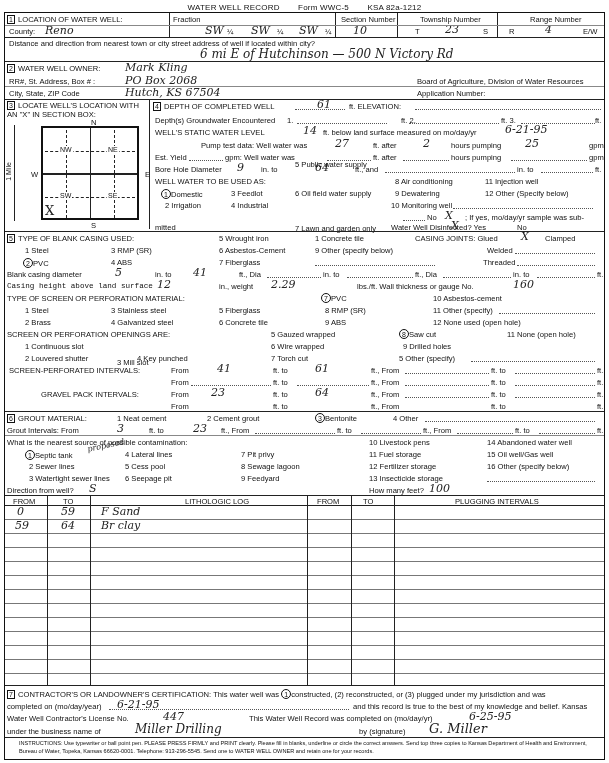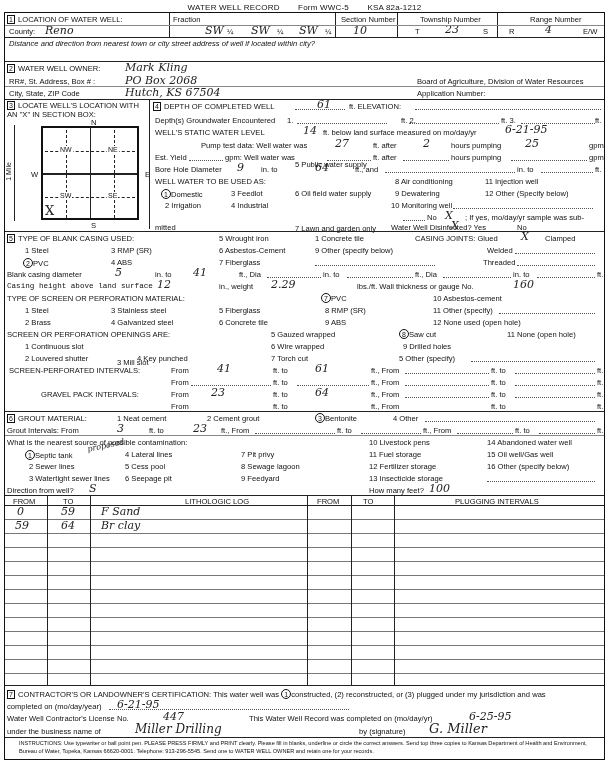--- a/index.html
+++ b/index.html
@@ -52,21 +52,22 @@
   <div class="abs" style="left:410px;top:14px;">T</div>
   <div class="abs hand" style="left:440px;top:10px;">23</div>
   <div class="abs" style="left:478px;top:14px;">S</div>
   <div class="vl" style="left:492px;top:0;height:24px;"></div>
   <div class="abs" style="left:525px;top:2px;">Range Number</div>
   <div class="abs" style="left:504px;top:14px;">R</div>
   <div class="abs hand" style="left:540px;top:10px;">4</div>
   <div class="abs" style="left:578px;top:14px;">E/W</div>
   <div class="hlg" style="left:0;top:12px;width:599px;"></div>
   <div class="hl" style="left:0;top:24px;width:599px;"></div>
-  <div class="abs" style="left:4px;top:26px;font-style:italic;">Distance and direction from nearest town or city street address of well if located within city?</div>
+  <div class="abs" style="left:4px;top:26px;">Distance and direction from nearest town or city street address of well if located within city?</div>
+  <div class="abs hand" style="left:195px;top:34px;font-size:12px;">6 mi E of Hutchinson  —  500 N Victory Rd</div>
   <div class="hl" style="left:0;top:48px;width:599px;"></div>
 
   <div class="abs" style="left:2px;top:51px;"><span class="secnum">2</span><span>WATER WELL OWNER:</span></div>
   <div class="abs hand" style="left:120px;top:48px;">Mark Kling</div>
   <div class="abs" style="left:4px;top:64px;">RR#, St. Address, Box # :</div>
   <div class="abs hand" style="left:120px;top:61px;">PO Box 2068</div>
   <div class="abs" style="left:412px;top:64px;">Board of Agriculture, Division of Water Resources</div>
   <div class="hlg" style="left:0;top:73px;width:599px;"></div>
   <div class="abs" style="left:4px;top:76px;">City, State, ZIP Code</div>
   <div class="abs hand" style="left:120px;top:73px;">Hutch, KS 67504</div>
@@ -357,20 +358,21 @@
     <div class="vl" style="left:302px;top:482px;height:190px;"></div>
     <div class="vl" style="left:346px;top:482px;height:190px;"></div>
     <div class="vl" style="left:389px;top:482px;height:190px;"></div>
   </div>
   <div class="hl" style="left:0;top:672px;width:599px;"></div>
 
   <div class="abs" style="left:2px;top:676px;"><span class="secnum">7</span><span>CONTRACTOR'S OR LANDOWNER'S CERTIFICATION:</span> <span>This water well was</span> <span class="circ">1</span><span>constructed, (2) reconstructed, or (3) plugged under my jurisdiction and was</span></div>
   <div class="abs" style="left:2px;top:689px;">completed on (mo/day/year)</div>
   <div class="abs hand" style="left:112px;top:685px;">6-21-95</div>
   <div class="dots" style="left:104px;top:689px;width:240px;"></div>
+  <div class="abs" style="left:348px;top:689px;">and this record is true to the best of my knowledge and belief. Kansas</div>
   <div class="abs" style="left:2px;top:701px;">Water Well Contractor's License No.</div>
   <div class="abs hand" style="left:158px;top:697px;">447</div>
   <div class="abs" style="left:244px;top:701px;">This Water Well Record was completed on (mo/day/yr)</div>
   <div class="abs hand" style="left:464px;top:697px;">6-25-95</div>
   <div class="abs" style="left:2px;top:714px;">under the business name of</div>
   <div class="abs hand" style="left:130px;top:709px;font-size:12px;">Miller Drilling</div>
   <div class="abs" style="left:354px;top:714px;">by (signature)</div>
   <div class="abs hand" style="left:424px;top:708px;font-size:13px;">G. Miller</div>
   <div class="hl" style="left:0;top:724px;width:599px;"></div>
   <div class="instr" style="left:14px;top:726px;white-space:normal;">INSTRUCTIONS: Use typewriter or ball point pen. PLEASE PRESS FIRMLY and PRINT clearly. Please fill in blanks, underline or circle the correct answers. Send top three copies to Kansas Department of Health and Environment, Bureau of Water, Topeka, Kansas 66620-0001. Telephone: 913-296-5545. Send one to WATER WELL OWNER and retain one for your records.</div>

